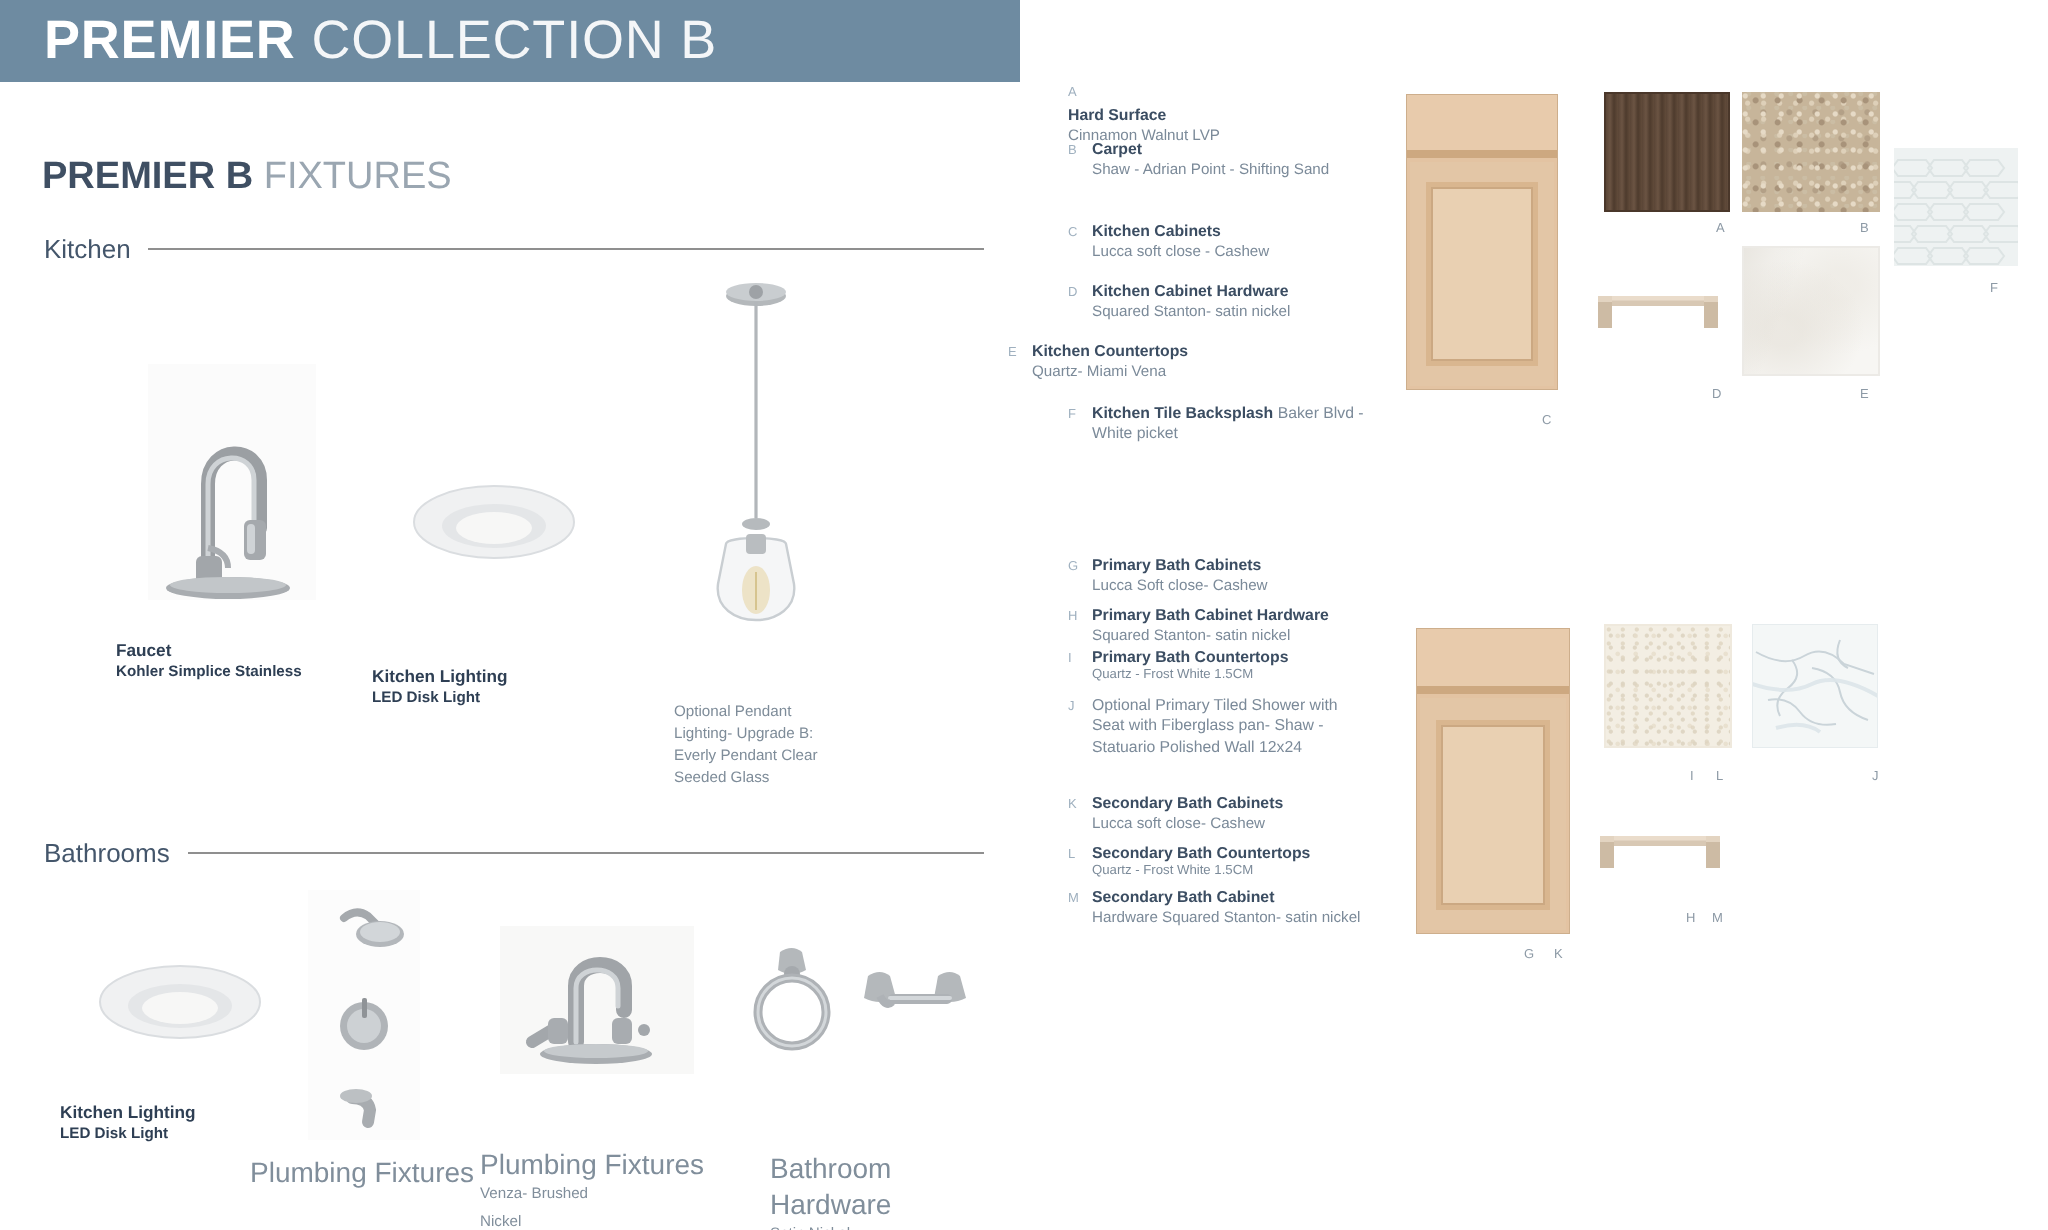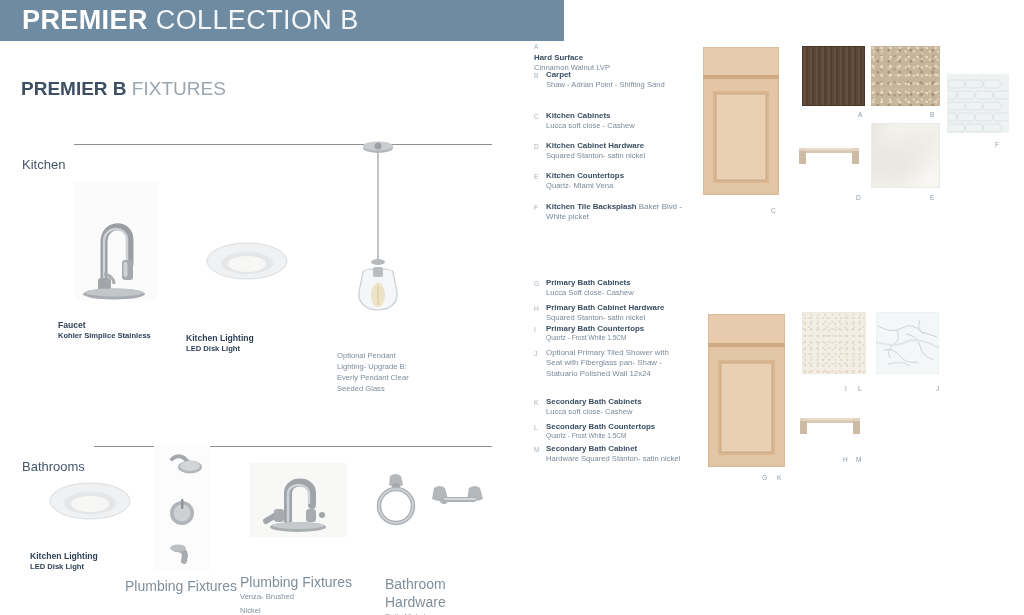--- a/index.html
+++ b/index.html
@@ -7,21 +7,21 @@
     margin: 0; padding: 0;
     width: 1024px; height: 615px;
     background: #ffffff;
     font-family: "Liberation Sans", sans-serif;
     overflow: hidden;
   }
   #page { position: relative; width: 1024px; height: 615px; background:#fff; }
 
   
   .header-bar {
-    position: absolute; left: 0; top: 0; width: 564px; height: 41px;
+    position: absolute; left: 0; top: 0; width: 510px; height: 41px;
     background: #6e8ba1;
     display: flex; align-items: center;
   }
   .header-title {
     margin-left: 22px;
     font-size: 27px; letter-spacing: .4px; color: #ffffff; white-space: nowrap;
   }
   .header-title .bold { font-weight: 700; }
   .header-title .light { font-weight: 300; opacity: .93; }
 
@@ -39,21 +39,20 @@
   }
   .fixtures-title .bold { font-weight: 600; }
   .fixtures-title .light { font-weight: 300; color: #9aa6b1; }
 
   .section-head {
     position: absolute; display: flex; align-items: center; width: 470px;
   }
   .section-head .lbl {
     font-size: 13px; color: #44566b; white-space: nowrap; padding-right: 9px;
     font-weight: 400;
-    margin-top: 40px;
   }
   .section-head .rule { flex: 1; height: 1px; background: #8f8f8f; }
 
   .caption {
     position: absolute; text-align: left; line-height: 1.28;
   }
   .caption .c1 { font-size: 8.6px; font-weight: 700; color: #2e3f54; display:block; }
   .caption .c2 { font-size: 7.6px; font-weight: 700; color: #2e3f54; display:block; }
   .caption.muted .c1 { font-weight: 400; color: #808e9b; font-size: 14px; }
   .caption.muted .c2 { font-weight: 400; color: #808e9b; font-size: 7.6px; }
@@ -239,21 +238,21 @@
   </div>
 
   <div class="fin-item" style="left:534px; top:141px;">
     <div class="fin-letter">D</div>
     <div class="fin-text">
       <div class="fin-title">Kitchen Cabinet Hardware</div>
       <div class="fin-sub">Squared Stanton- satin nickel</div>
     </div>
   </div>
 
-  <div class="fin-item" style="left:534px; top:171px;">
+  <div class="fin-item" style="left:504px; top:171px;">
     <div class="fin-letter">E</div>
     <div class="fin-text">
       <div class="fin-title">Kitchen Countertops</div>
       <div class="fin-sub">Quartz- Miami Vena</div>
     </div>
   </div>
 
   <div class="fin-item" style="left:534px; top:202px;">
     <div class="fin-letter">F</div>
     <div class="fin-text">

